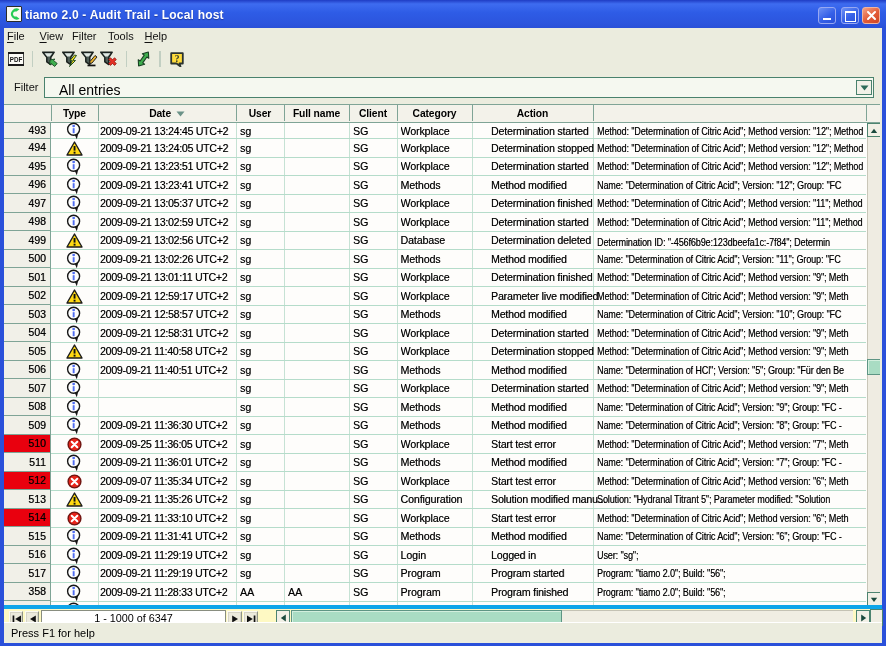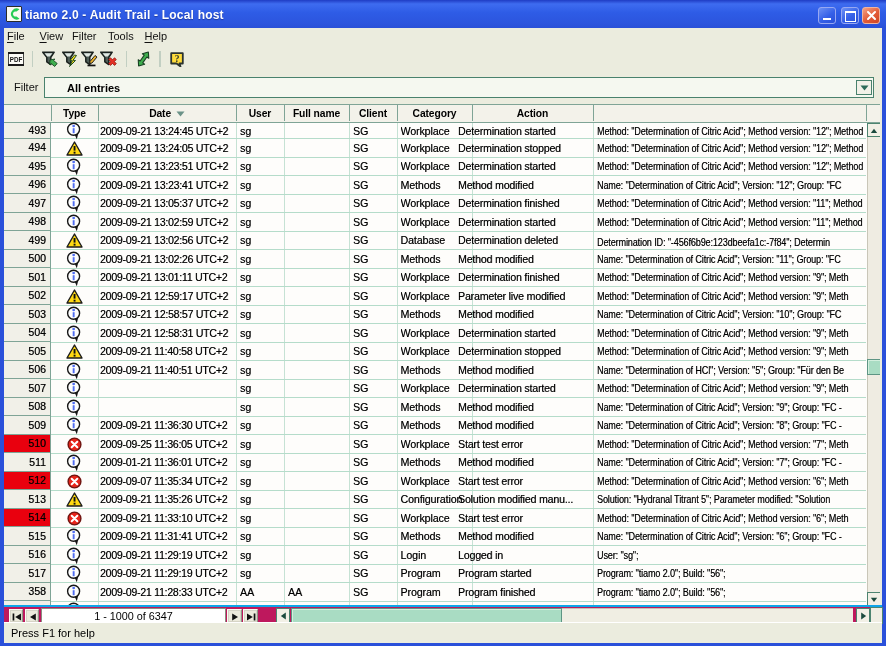--- a/index.html
+++ b/index.html
@@ -18,47 +18,47 @@
 #bmax:after{content:"";position:absolute;left:3.5px;top:3.5px;width:9px;height:8px;border:1.6px solid #fff;border-top-width:2.6px}
 
 .menu{position:absolute;top:30px;font-size:11px;color:#111}
 .menu u{text-decoration-thickness:1px;text-underline-offset:2px}
 
 .tsep{position:absolute;top:51px;width:1.5px;height:16px;background:#c2cfc2}
 .tico{position:absolute}
 
 #flabel{position:absolute;left:14px;top:81px;font-size:11px;color:#111}
 #combo{position:absolute;left:44px;top:77px;width:830px;height:21px;background:#f5f8f0;border:1.4px solid #49826d}
-#combo .val{position:absolute;left:22px;top:3.5px;font-size:11px;font-weight:bold;color:#000}
+#combo .val{position:absolute;left:14px;top:3.5px;font-size:14px;font-weight:normal;color:#000}
 #combo .dd{position:absolute;right:1.5px;top:1.5px;width:16px;height:15.6px;background:#f2f1e8;border:1.4px solid #49826d}
 
 #tbl{position:absolute;left:4px;top:104px;width:876px;height:501px;background:#fefdfb;overflow:hidden;border-top:1px solid #7fa496}
 #hdr{position:absolute;left:0;top:0;width:876px;height:18.2px;background:#f3f2ea;border-bottom:1.8px solid #7fa496}
 .hc{position:absolute;top:3px;font-size:10.3px;font-weight:bold;color:#000;text-align:center;letter-spacing:-.1px}
 .hv{position:absolute;top:0;width:1.4px;height:16.4px;background:#7fa496}
 .gh{position:absolute;left:47px;width:815px;height:1.4px;background:#b5dcca}
 .gv{position:absolute;top:18px;width:1.2px;height:483px;background:#c6e2d4}
 .numcell{position:absolute;left:0;width:47px;background:#f1f0e8;border-right:1.8px solid #7fa496;border-bottom:1.4px solid #7fa496;z-index:3}
 .numcell span{position:absolute;right:4px;top:50%;margin-top:-6.5px;font-size:10.6px;color:#000;text-shadow:.35px 0 0 rgba(0,0,0,.55)}
 .numcell.red{background:#e9000e}
 .ticon{position:absolute;z-index:2}
 .c{position:absolute;font-size:10.6px;color:#000;line-height:1;display:flex;align-items:center;white-space:pre;overflow:hidden;z-index:2;text-shadow:.35px 0 0 rgba(0,0,0,.55)}
 .date{left:96px;width:135px;letter-spacing:-.28px}
 .user{left:236px;width:43px}
 .full{left:284px;width:60px}
 .client{left:349px;width:43px}
 .cat{left:396.5px;width:70px;letter-spacing:-.1px}
-.act{left:454px;width:136px;letter-spacing:-.18px}
+.act{left:487px;width:136px;letter-spacing:-.18px}
 .info{left:593px;width:269px}
 .info span{transform:scaleX(.85);transform-origin:0 50%;letter-spacing:-.12px;display:inline-block}
 
 .sbtn{position:absolute;background:#f2f0e6;border:1.5px solid #4d8470}
 #vsb{position:absolute;left:863px;top:18.2px;width:13px;height:483px;background:#efece2;border-left:1px solid #c9c6b8}
 
-#pag{position:absolute;left:4px;top:605px;width:878px;height:17px;background:#be185d;border-top:2px solid #0ea5e9}
+#pag{position:absolute;left:4px;top:605px;width:878px;height:17px;background:#fef9c3;border-top:4px solid #0ea5e9}
 .pbtn{position:absolute;top:1.5px;width:14.5px;height:14px;background:#eceadc;border:1px solid;border-color:#fbfaf2 #8f9486 #8f9486 #fbfaf2;box-shadow:inset 0 0 0 1px #d6d4c6}
 #ptext{position:absolute;left:37px;top:1px;width:185px;height:15px;background:#fff;border:1px solid #898e80;font-size:10.8px;text-align:center;line-height:14px;color:#000}
 #status{position:absolute;left:4px;top:622px;width:878px;height:21px;background:#ebecde;border-top:1px solid #fff}
 #status span{position:absolute;left:7px;top:4px;font-size:11px;color:#000}
 #bb{position:absolute;left:0;top:643px;width:886px;height:3px;background:#2a50da}
 .arr{position:absolute}
 </style></head>
 <body>
 <div id="content"></div>
 <div id="title">
@@ -451,21 +451,21 @@
     <div class="c info" style="top:329.8px;height:18.5px"><span>Method: "Determination of Citric Acid"; Method version: "7"; Meth</span></div>
     <div class="numcell" style="top:348.3px;height:18.5px">
       <span>511</span>
     </div>
     <svg class="ticon" width="16" height="18" viewBox="0 0 16 18" style="left:62px;top:349.05px">
 <circle cx="7.6" cy="7.2" r="6" fill="#fdfdfd" stroke="#161616" stroke-width="1.4"></circle>
 <path d="M8.6 12.6 L10.8 17.2 L12.3 11.4 Z" fill="#161616"></path>
 <rect x="6.7" y="6.2" width="1.9" height="5" fill="#4f6cf2"></rect>
 <circle cx="7.65" cy="4" r="1.35" fill="#4f6cf2"></circle>
 </svg>
-    <div class="c date" style="top:348.3px;height:18.5px">2009-01-21 11:36:01 UTC+2</div>
+    <div class="c date" style="top:348.3px;height:18.5px">2009-09-21 11:36:01 UTC+2</div>
     <div class="c user" style="top:348.3px;height:18.5px">sg</div>
     <div class="c client" style="top:348.3px;height:18.5px">SG</div>
     <div class="c cat" style="top:348.3px;height:18.5px">Methods</div>
     <div class="c act" style="top:348.3px;height:18.5px">Method modified</div>
     <div class="c info" style="top:348.3px;height:18.5px"><span>Name: "Determination of Citric Acid"; Version: "7"; Group: "FC -</span></div>
     <div class="numcell red" style="top:366.8px;height:18.5px">
       <span>512</span>
     </div>
     <svg class="ticon" width="15" height="15" viewBox="0 0 15 15" style="left:62.5px;top:368.55px">
 <circle cx="7.5" cy="7.5" r="6.4" fill="#e8251b" stroke="#6e1410" stroke-width="1.4"></circle>

